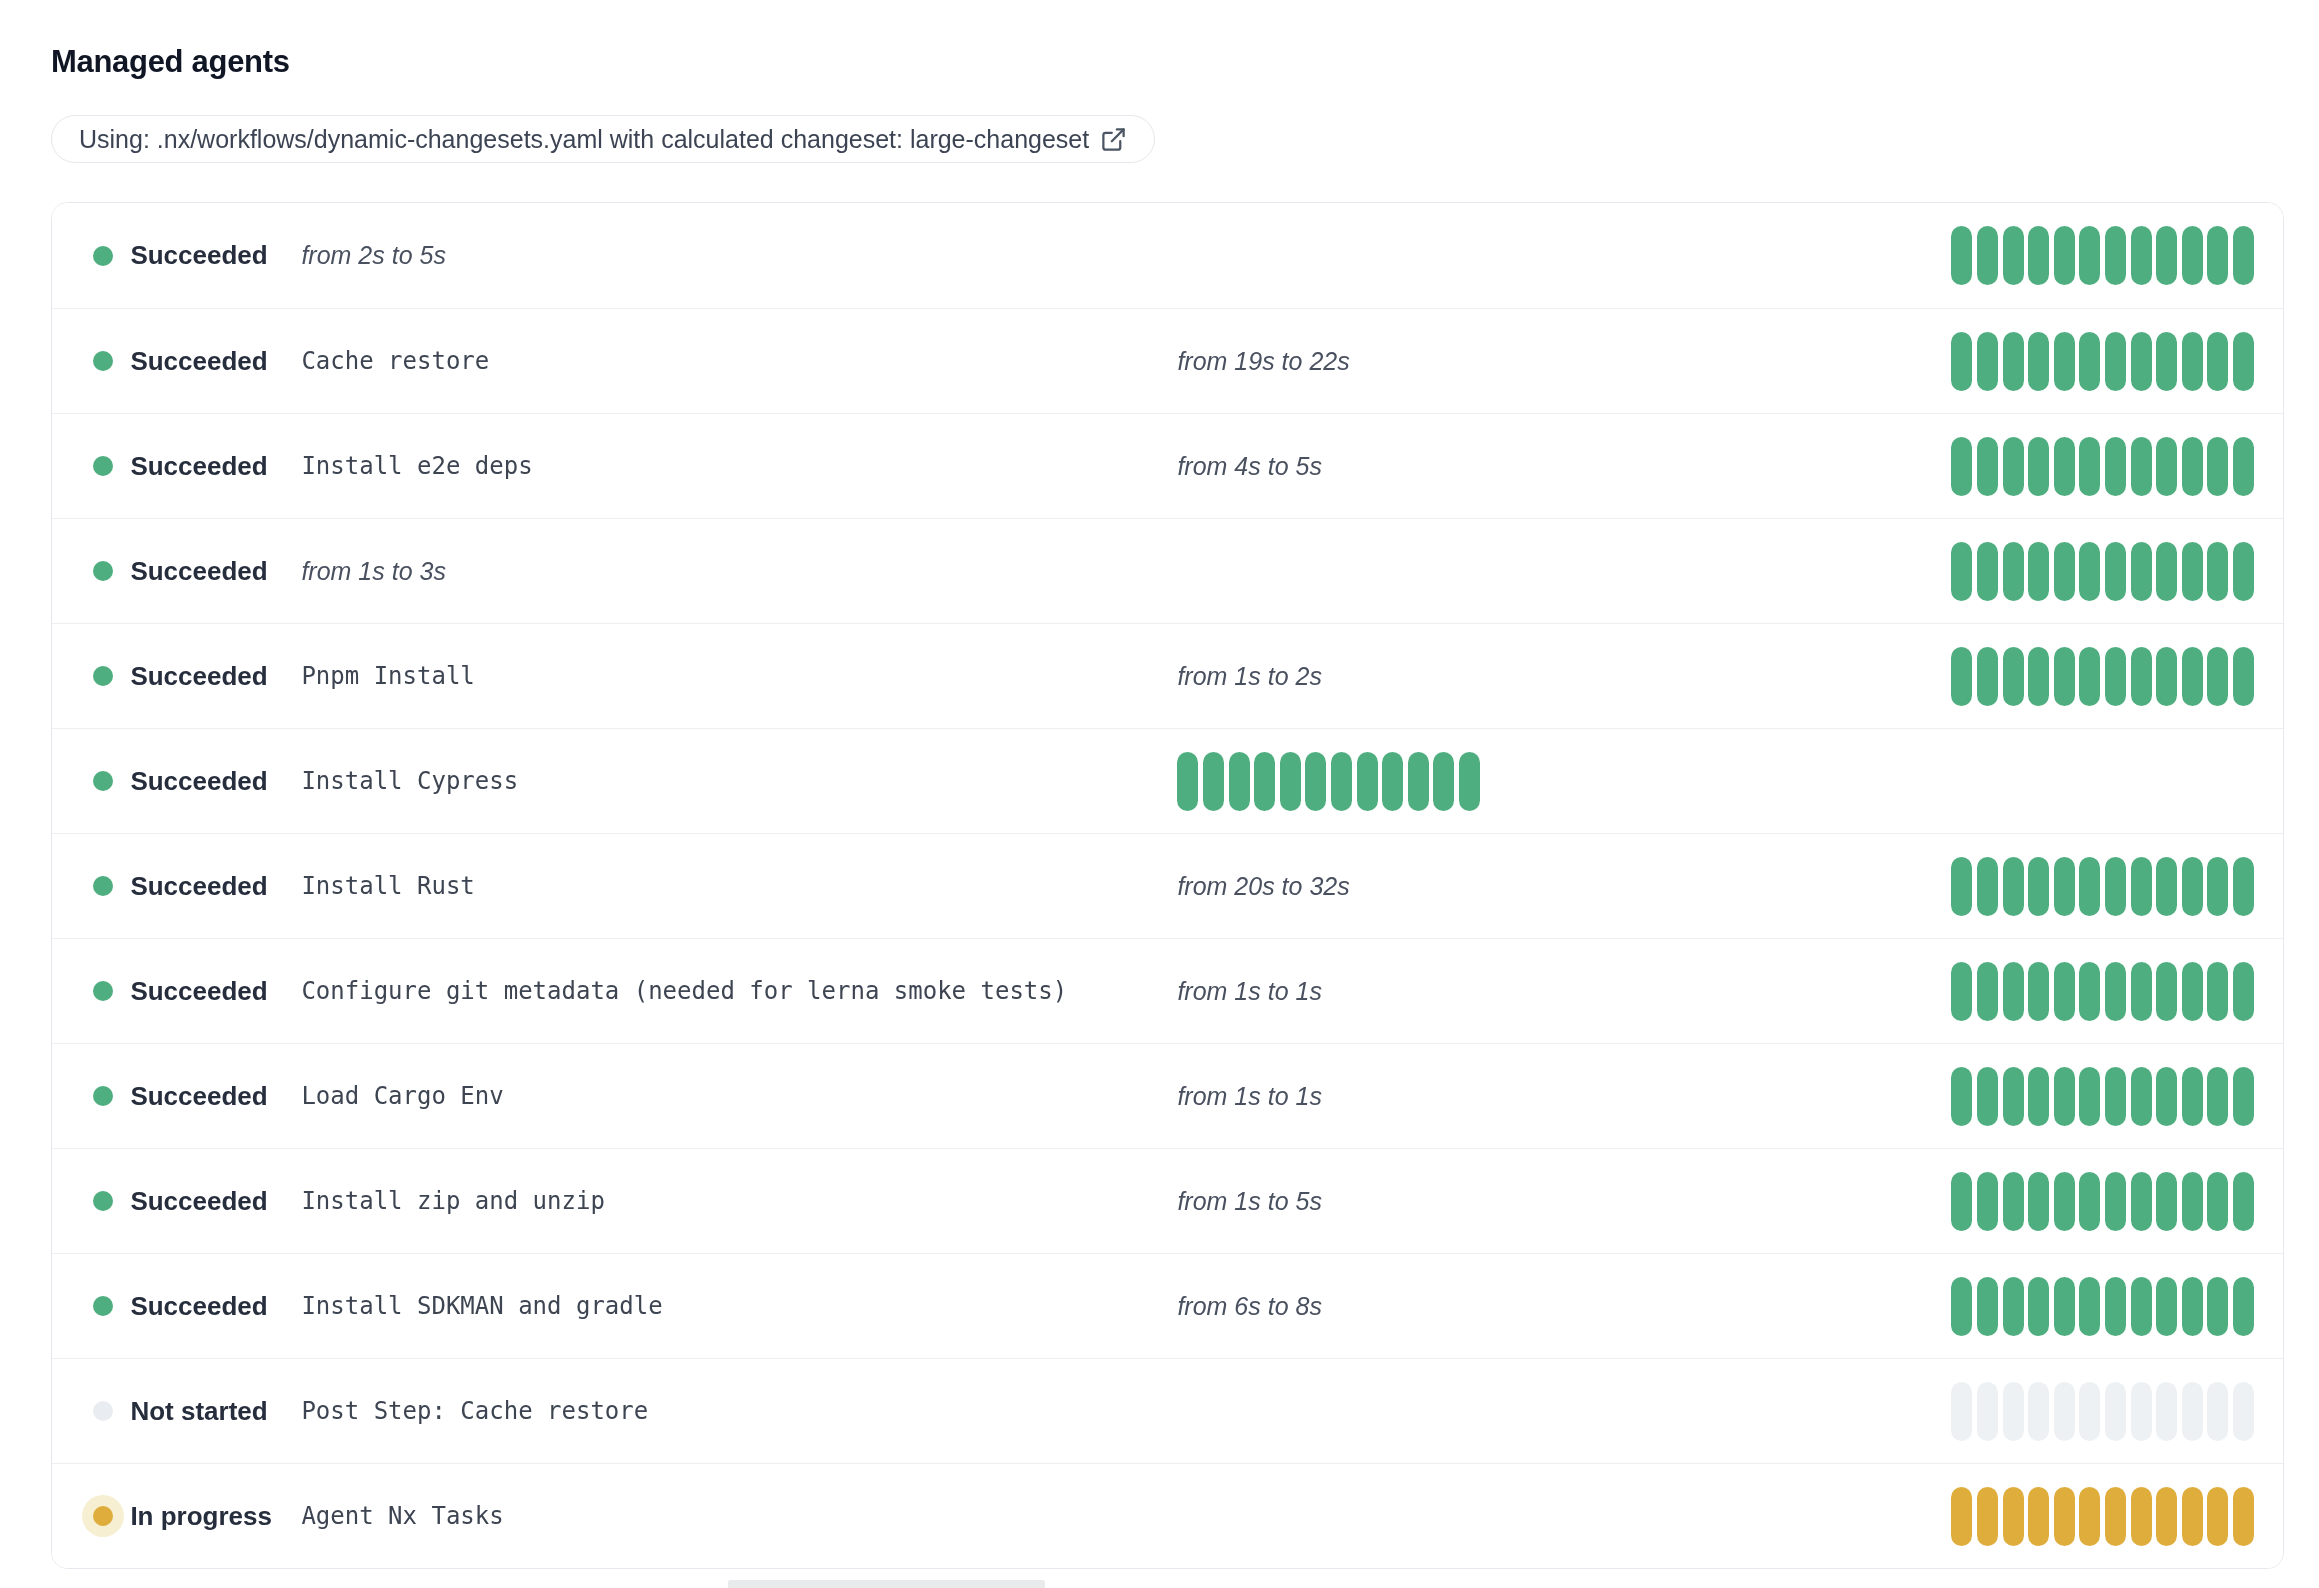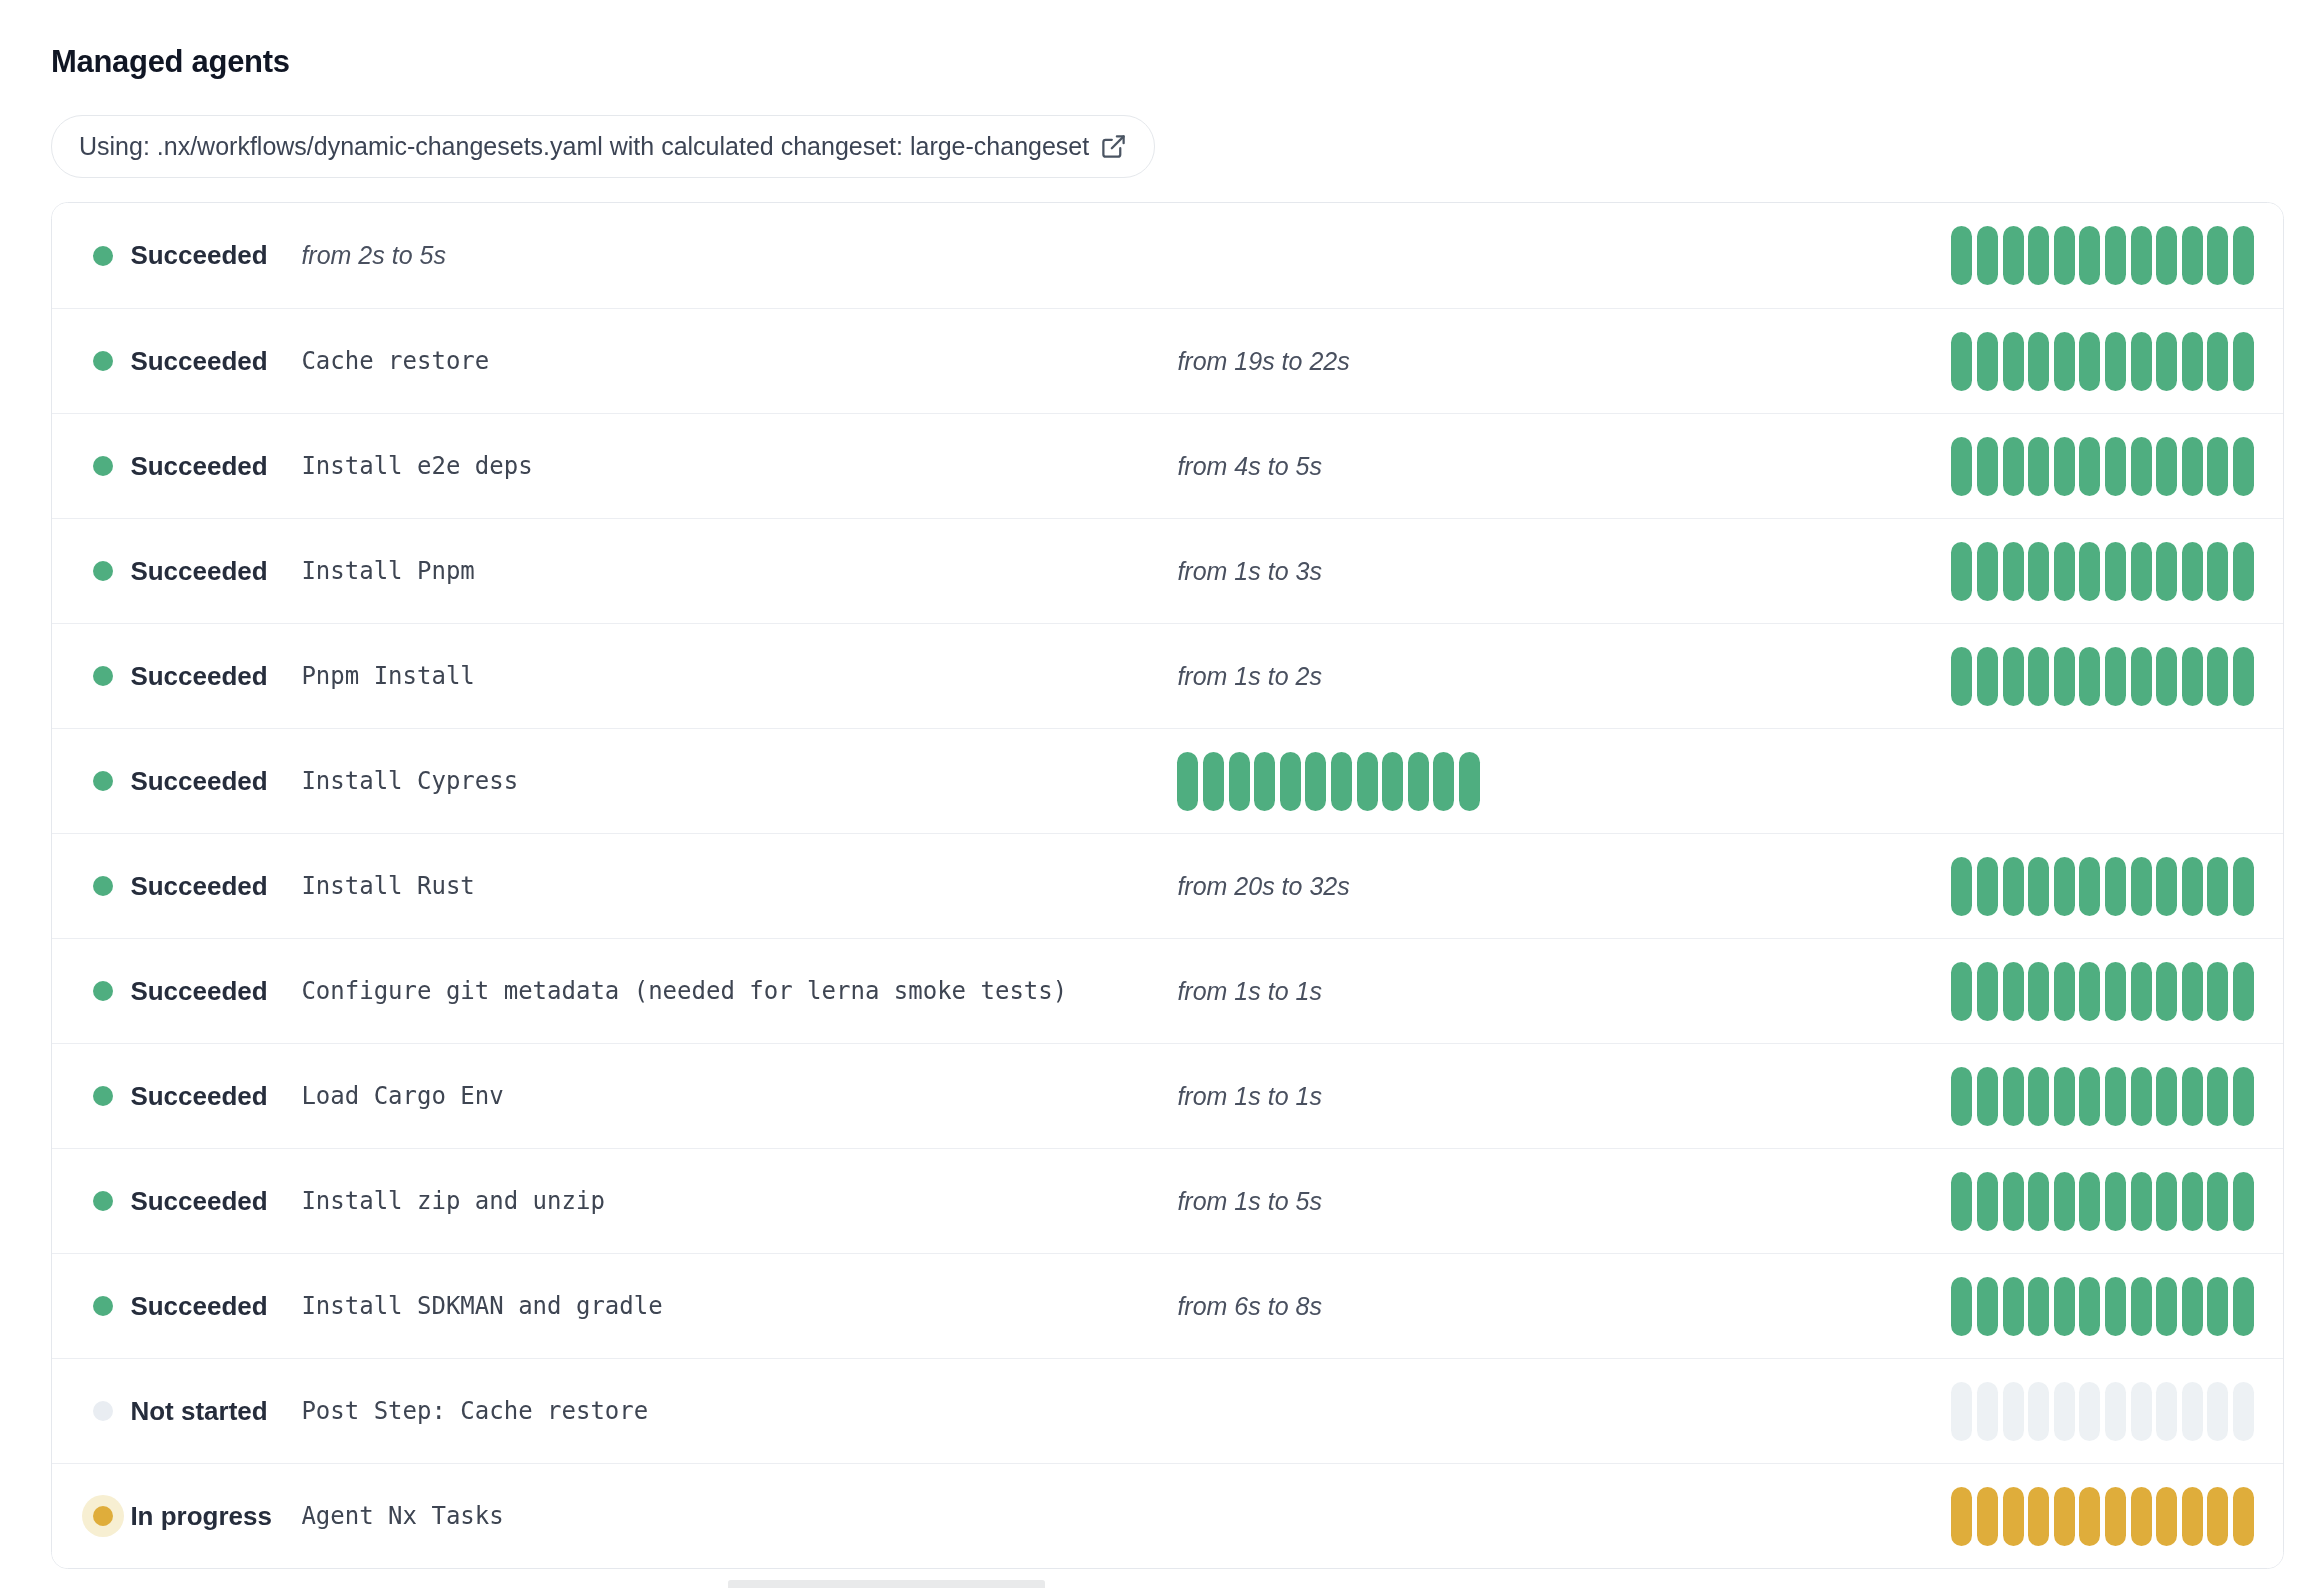--- a/index.html
+++ b/index.html
@@ -17,21 +17,21 @@
     left: 51px; top: 44px;
     font-size: 31px;
     font-weight: 700;
     color: #101624;
     letter-spacing: -0.3px;
   }
 
   .banner {
     position: absolute;
     left: 51px; top: 115px;
-    height: 63px;
+    height: 48px;
     display: inline-flex;
     align-items: center;
     gap: 11px;
     padding: 0 27px;
     border: 1.8px solid #e5e8ec;
     border-radius: 31px;
     background: #ffffff;
     cursor: pointer;
   }
   .banner-text {
@@ -212,21 +212,20 @@
           <span class="segment" style="background: rgb(79, 174, 128);"></span>
           <span class="segment" style="background: rgb(79, 174, 128);"></span>
         </span>
   </div>
       <div class="row succeeded">
     <span class="dot-wrap">
 
       <span class="dot" style="background: rgb(79, 174, 128);"></span>
     </span>
     <span class="status-label">Succeeded</span>
-    <span class="step-name">Install Pnpm</span>
     <span class="timing">from 1s to 3s</span>
     <span class="segments">
           <span class="segment" style="background: rgb(79, 174, 128);"></span>
           <span class="segment" style="background: rgb(79, 174, 128);"></span>
           <span class="segment" style="background: rgb(79, 174, 128);"></span>
           <span class="segment" style="background: rgb(79, 174, 128);"></span>
           <span class="segment" style="background: rgb(79, 174, 128);"></span>
           <span class="segment" style="background: rgb(79, 174, 128);"></span>
           <span class="segment" style="background: rgb(79, 174, 128);"></span>
           <span class="segment" style="background: rgb(79, 174, 128);"></span>

